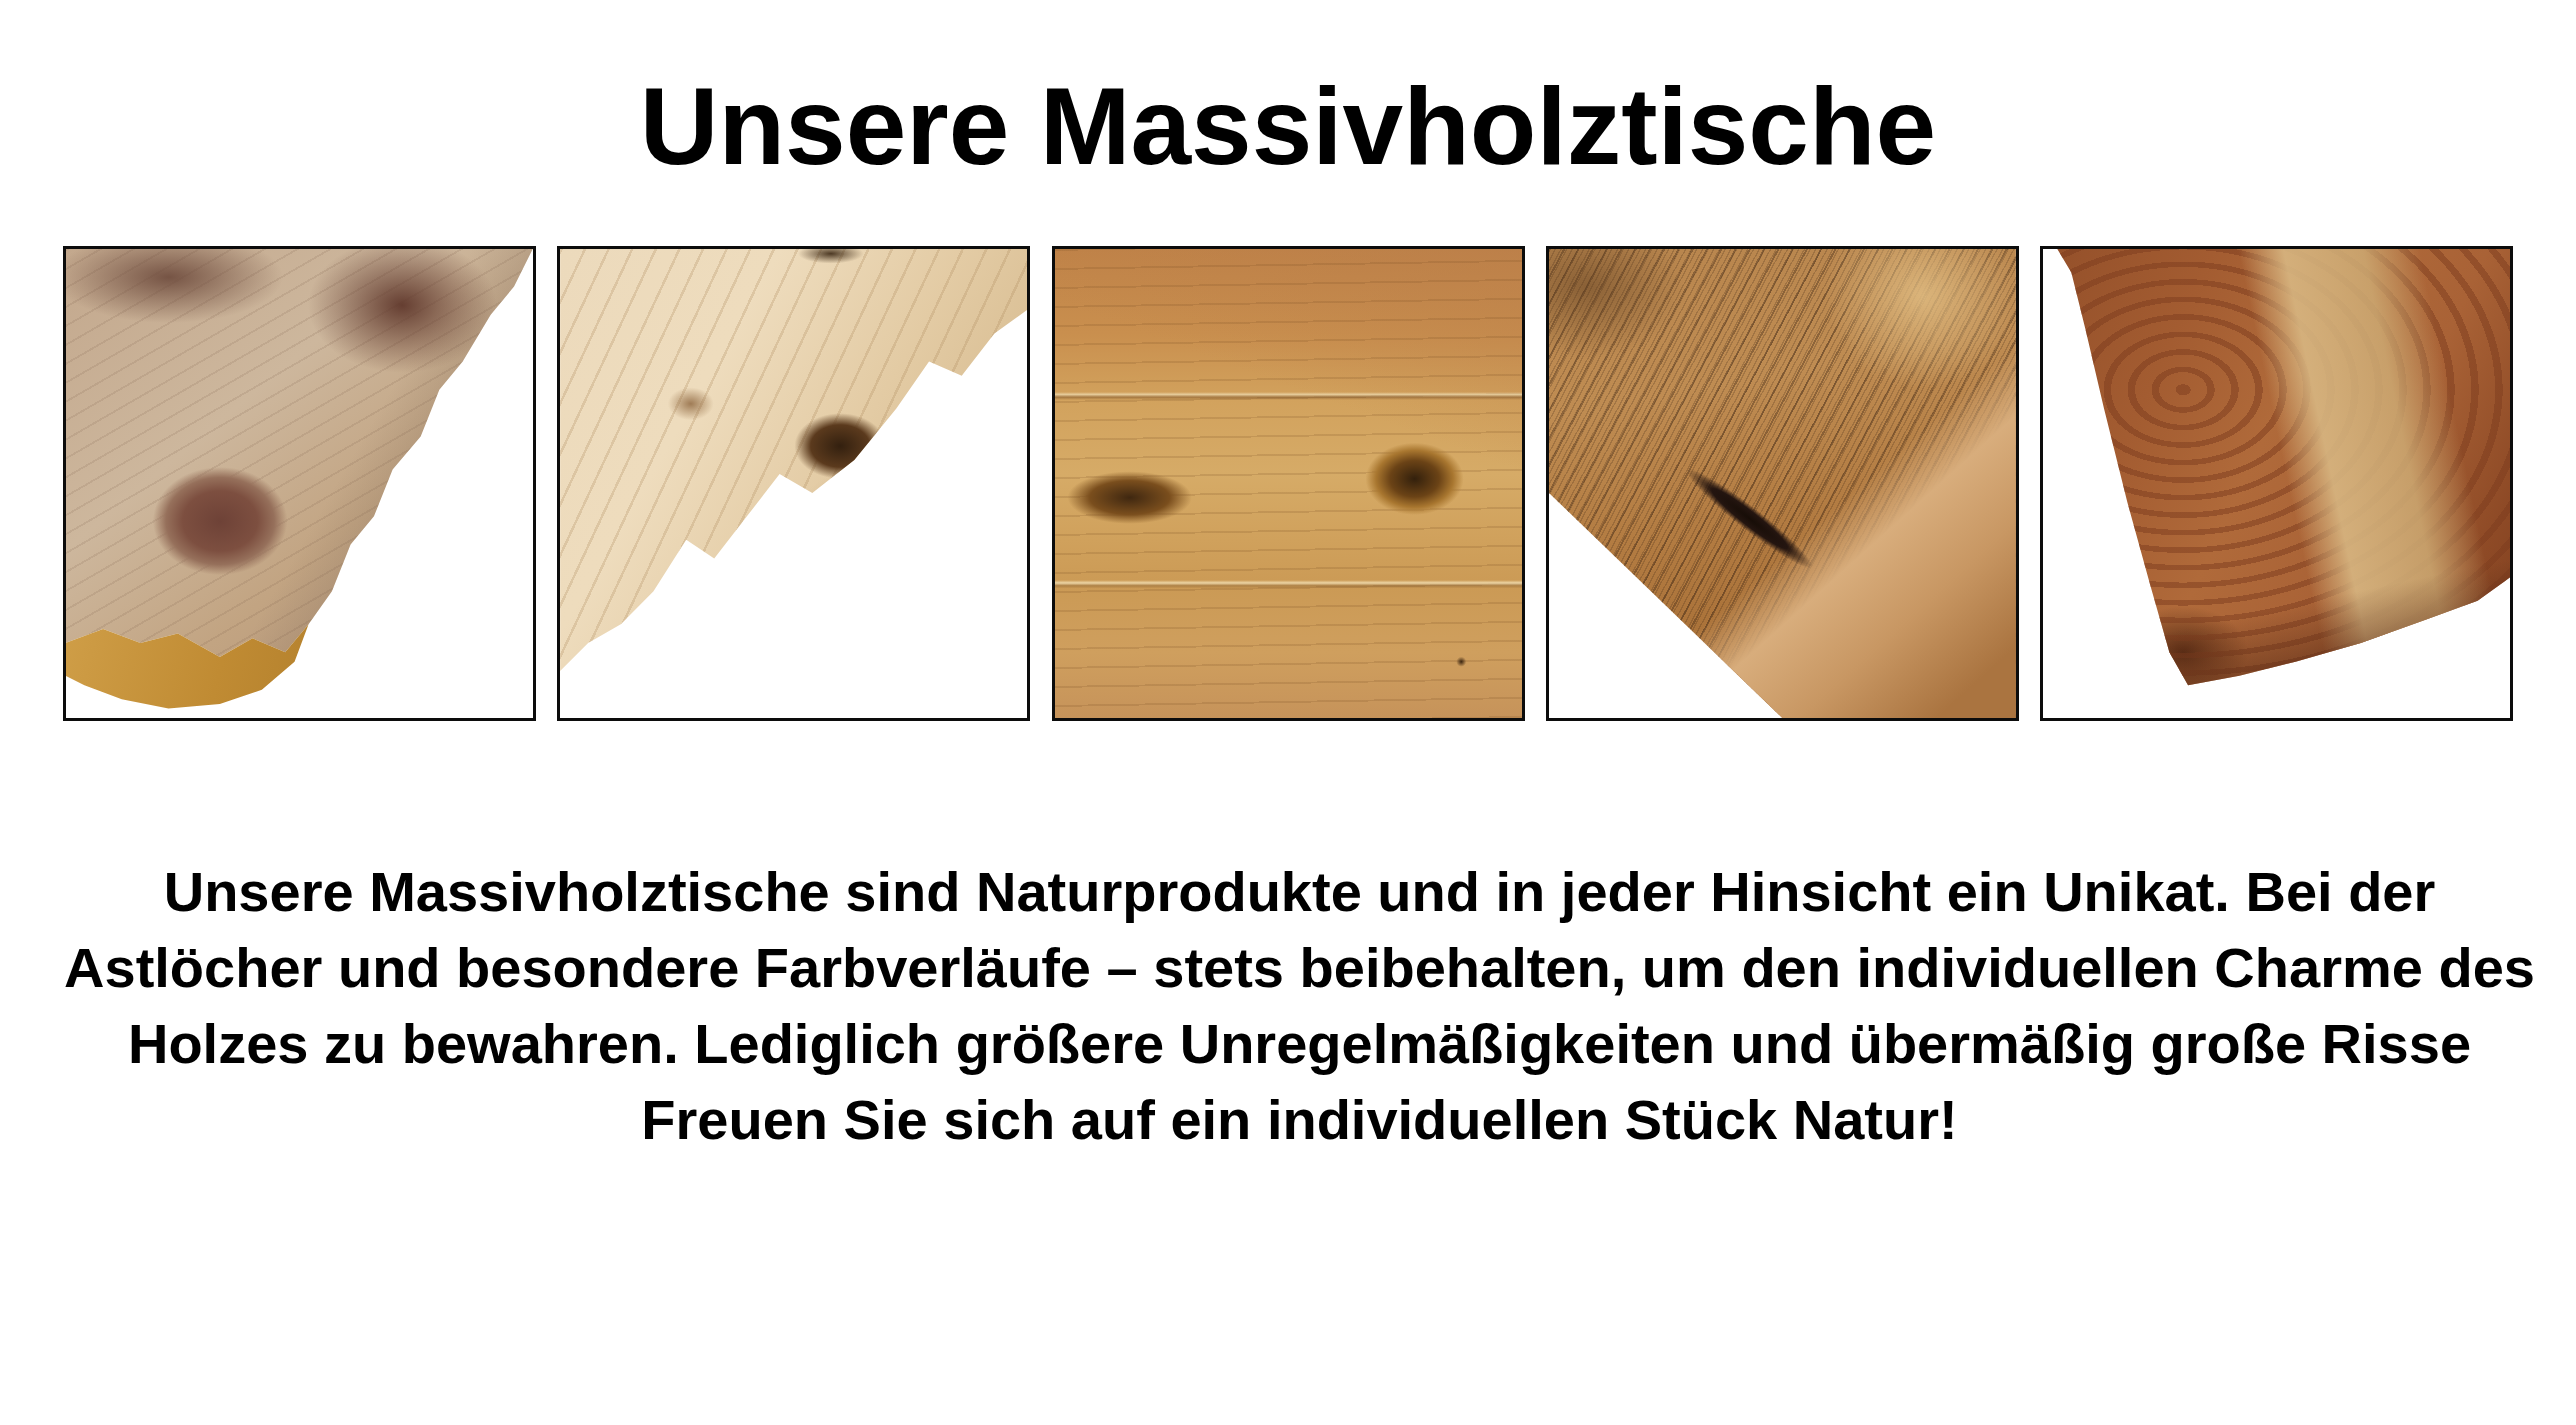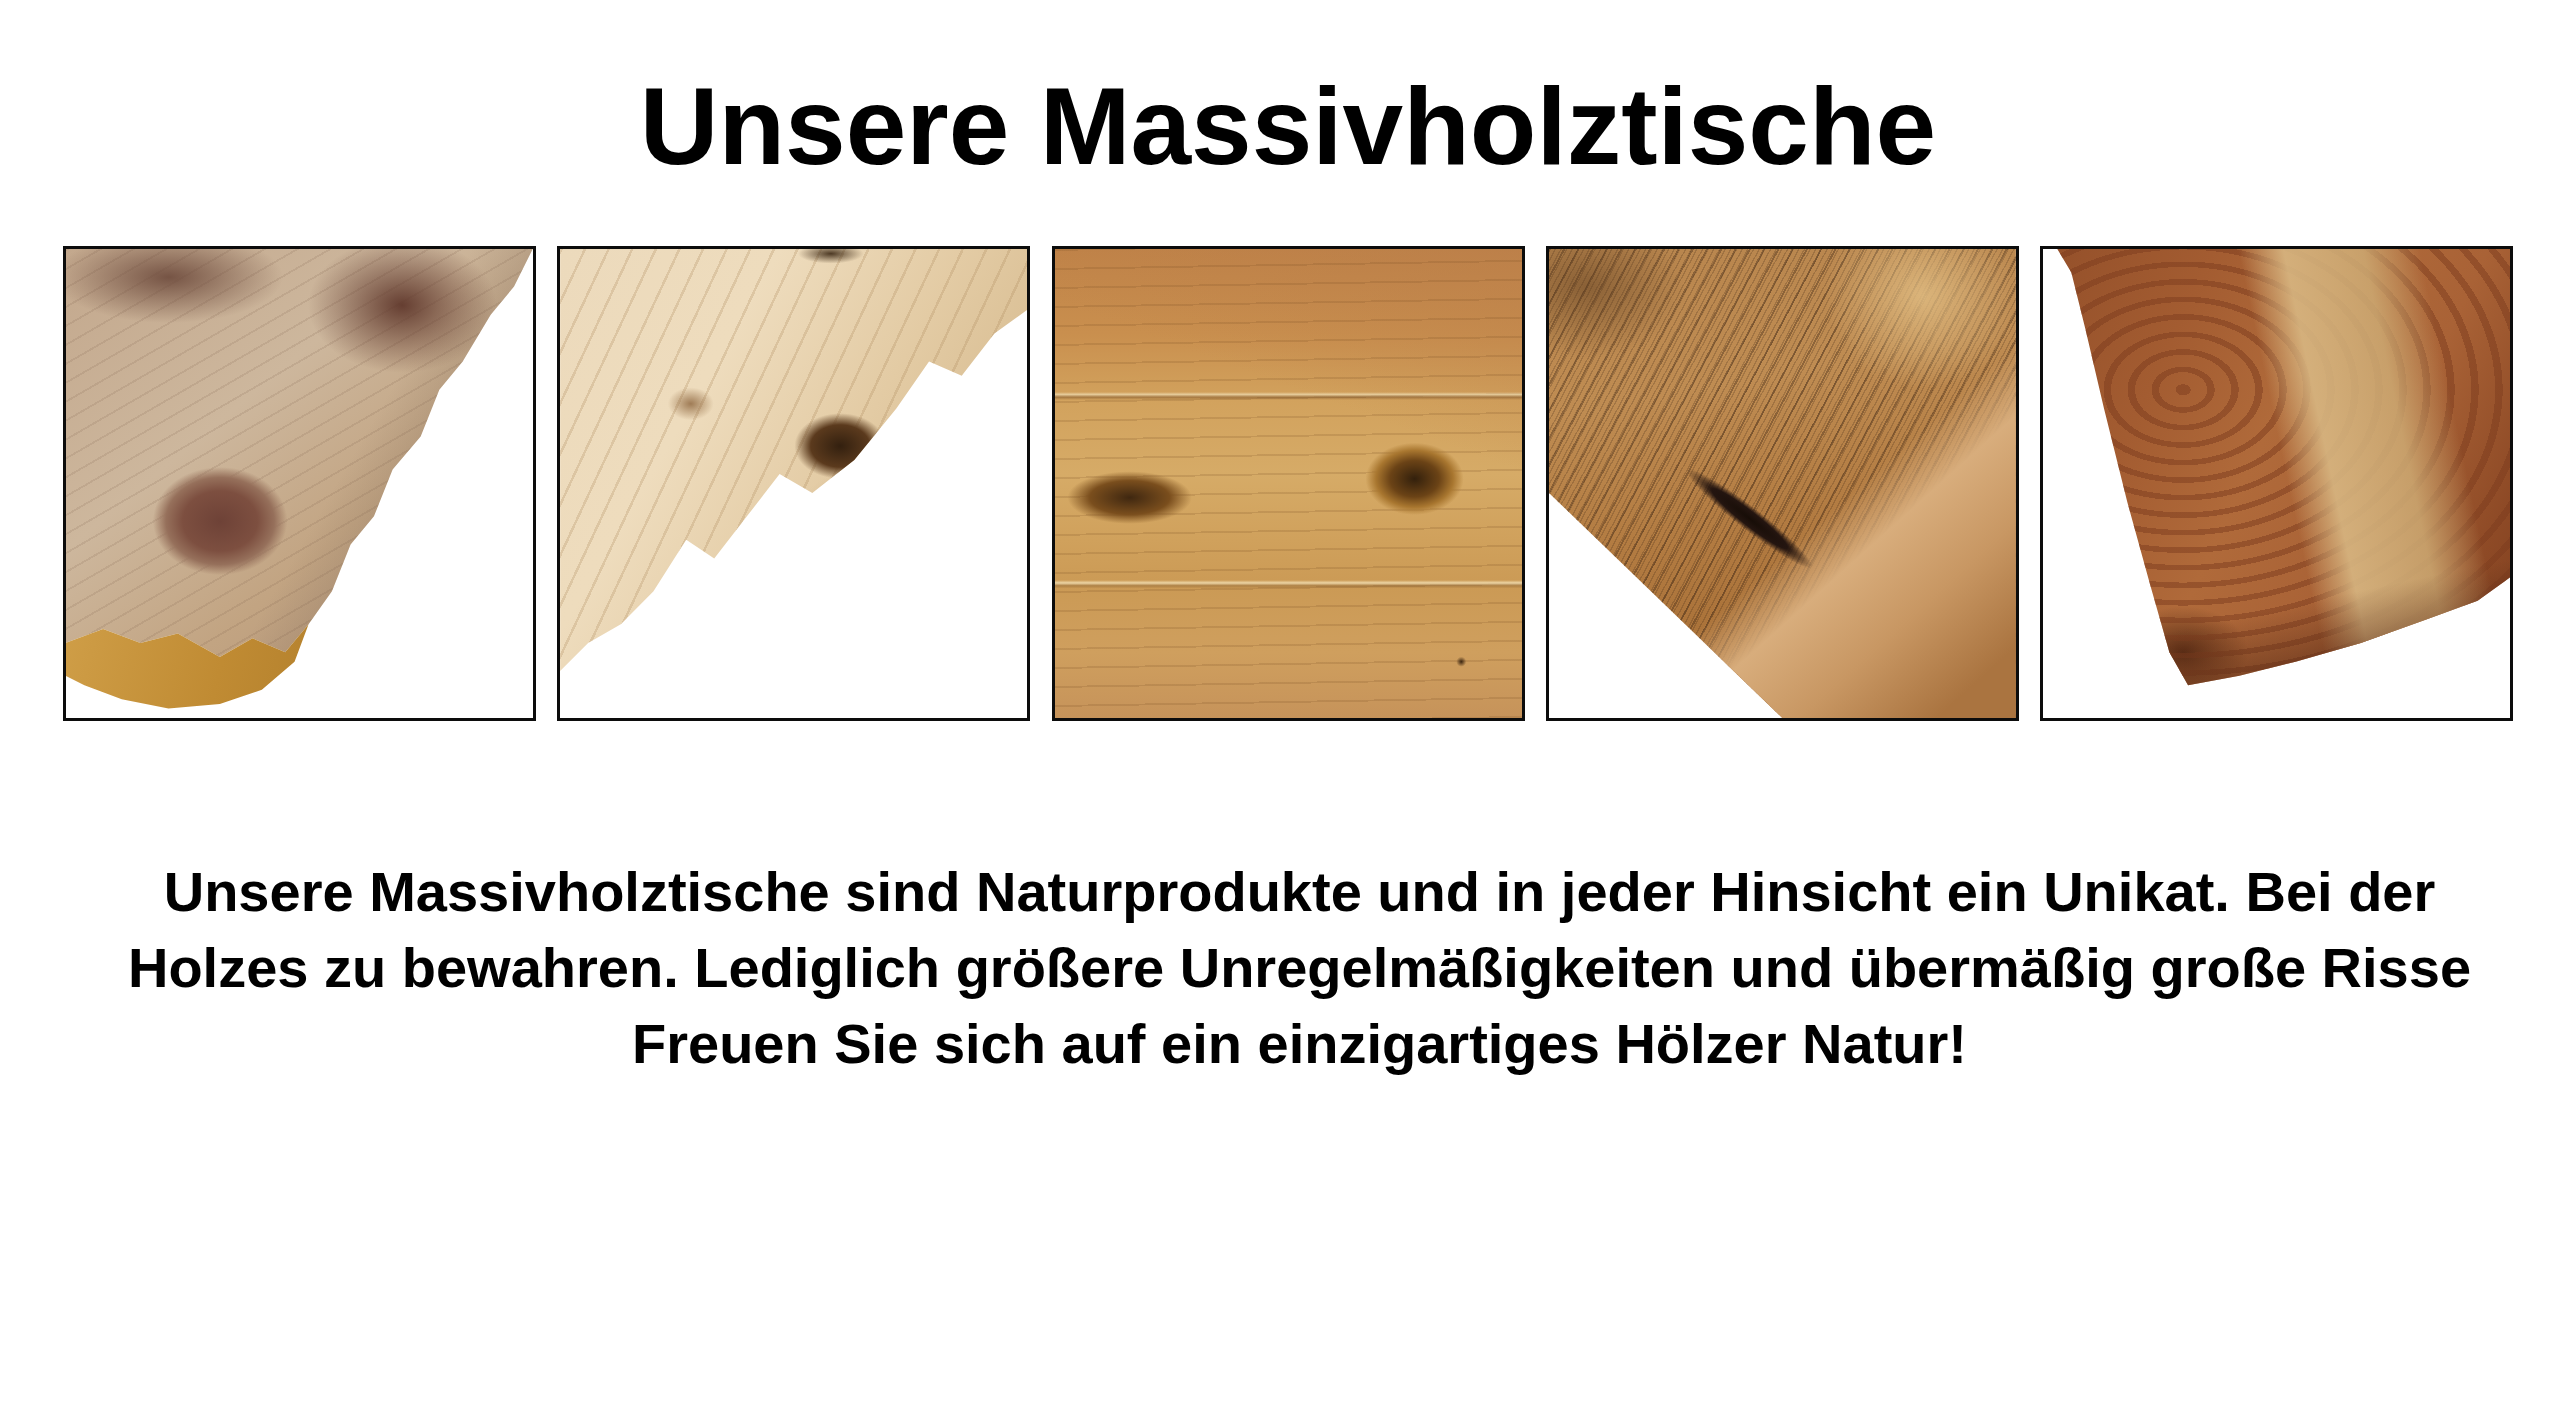--- a/index.html
+++ b/index.html
@@ -167,18 +167,19 @@
     </figure>
 
     <figure class="frame" aria-label="Sheesham-Tischplatten-Ecke mit ausgeprägter roter Maserung">
       <div class="wood w5-main"></div>
     </figure>
 
   </div>
 
   <div class="description">
     <p>Unsere Massivholztische sind Naturprodukte und in jeder Hinsicht ein Unikat. Bei der</p>
+    <p>Astlöcher und besondere Farbverläufe – stets beibehalten, um den individuellen Charme des</p>
     <p>Holzes zu bewahren. Lediglich größere Unregelmäßigkeiten und übermäßig große Risse</p>
-    <p>Freuen Sie sich auf ein einzigartiges Hölzer Natur!</p>
+    <p>Freuen Sie sich auf ein individuellen Stück Natur!</p>
   </div>
 
 </div>
 
 
 </body></html>

